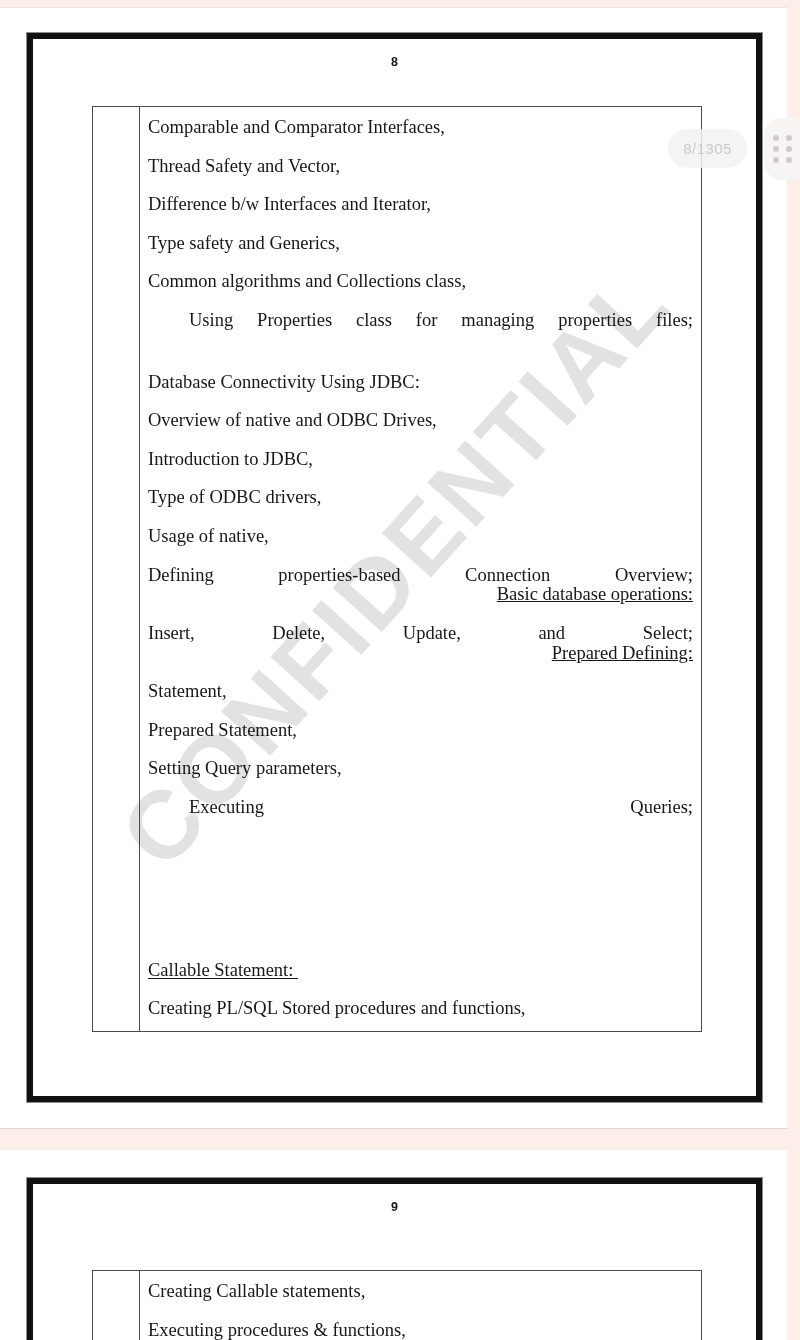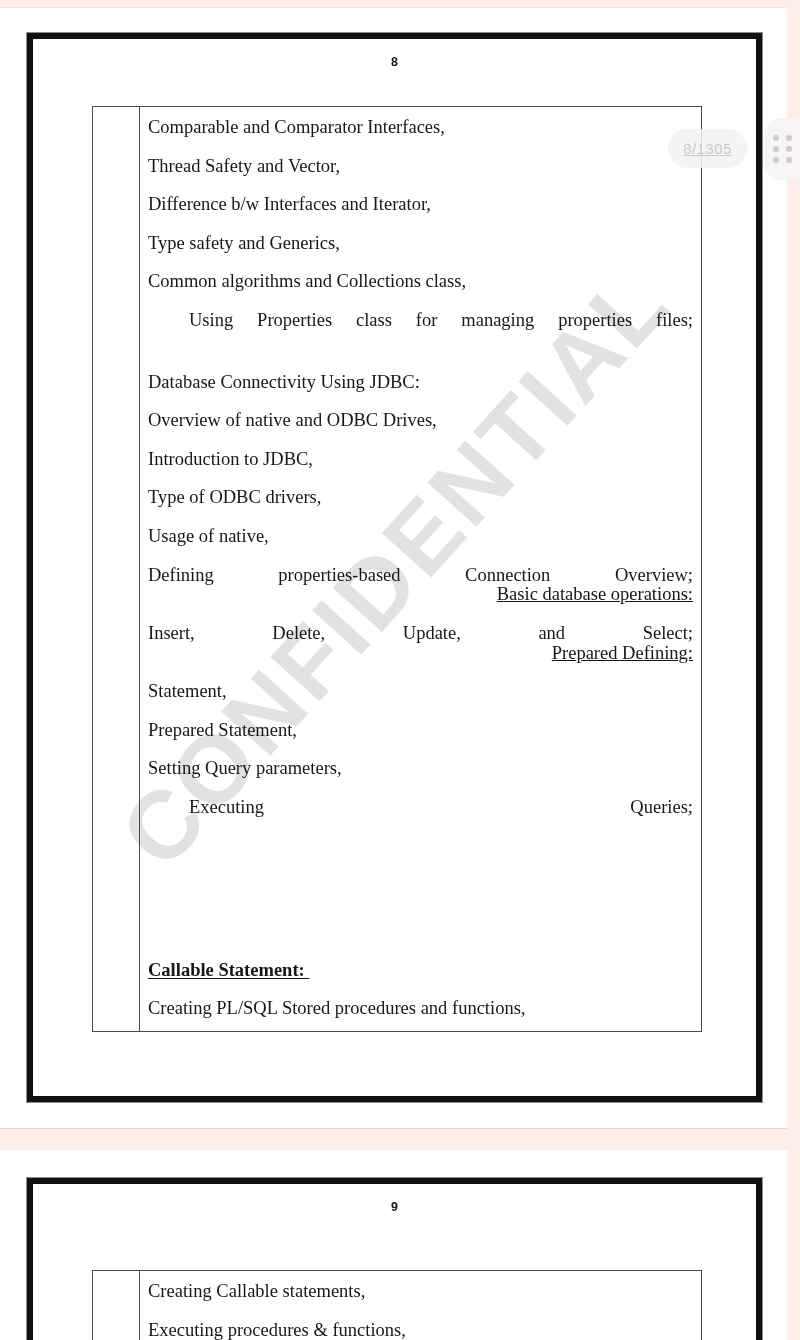--- a/index.html
+++ b/index.html
@@ -133,41 +133,40 @@
   .line.justify-wrap > span.j-rest {
     display:block;
     text-align:right;
     text-decoration:underline;
   }
 
   .line.blank { height:4px; margin-bottom:19px; }
   .line.bigblank { height:124px; margin-bottom:0; }
 
   .heading-underline {
-    font-weight:700;
+    font-weight:400;
     text-decoration:underline;
     text-underline-offset:2px;
   }
 
   
   .page-indicator {
     position:absolute;
     left:668px; top:129px;
     width:79px; height:39px;
     border-radius:20px;
     background:rgba(242,242,242,0.86);
     display:flex;
     align-items:center;
     justify-content:center;
     font-family:"Liberation Sans", sans-serif;
     font-size:15px;
     color:#c9c9c9;
     letter-spacing:0.4px;
     z-index:20;
-    text-decoration:underline;
   }
 
   
   .drag-handle {
     position:absolute;
     left:764px; top:118px;
     width:36px; height:62px;
     border-radius:18px 0 0 18px;
     background:rgba(246,244,243,0.92);
     display:flex;

